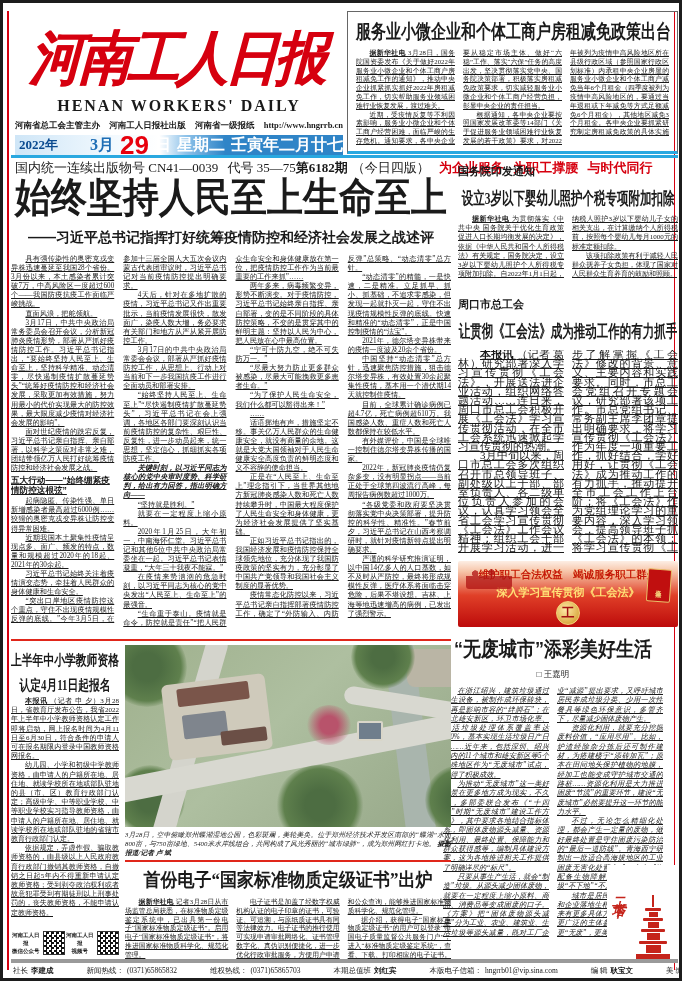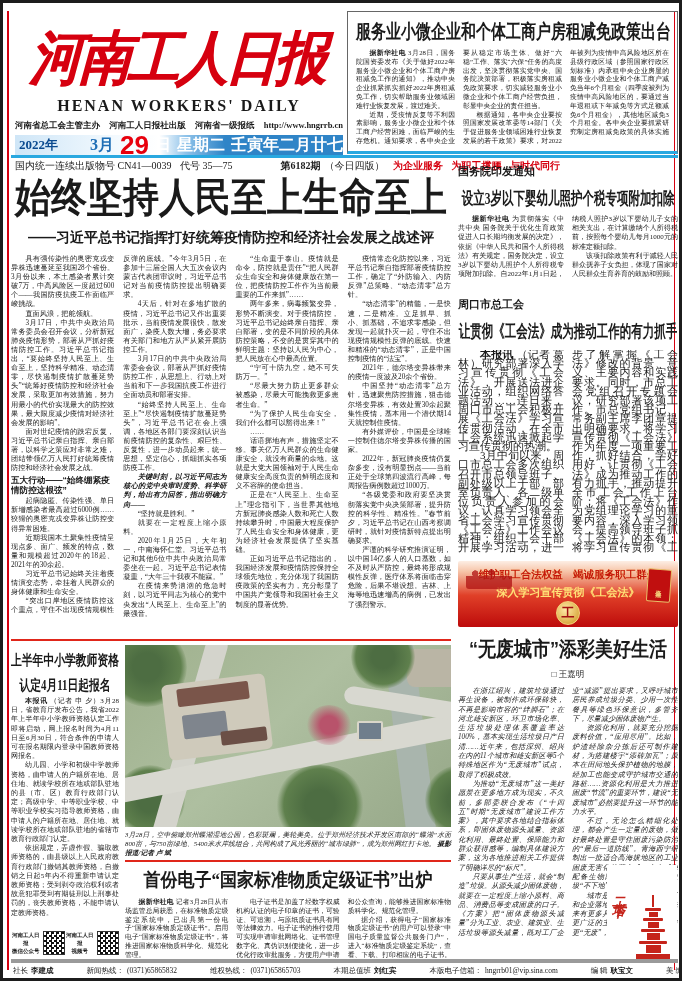--- a/index.html
+++ b/index.html
@@ -25,23 +25,23 @@
   .info { display:flex; justify-content:space-between; font-size:8.5px; font-weight:bold; margin-top:5px; }
   .datebar {
     margin-top:3px; height:20px; display:flex; align-items:center; gap:6px;
     background:linear-gradient(90deg,#cfe6f7 0%,#f2f9fe 30%,#ffffff 44%,#8fc3ea 52%,#2f84c7 64%,#2f84c7 100%);
     font-weight:bold; white-space:nowrap;
   }
   .db-year { color:#0a4a8f; font-size:13px; margin-left:4px; }
   .db-month { color:#1d6db5; font-size:16px; margin-left:26px; }
   .db-day { color:#e8000d; font-size:26px; line-height:20px; font-family:"Liberation Sans",sans-serif; font-weight:900; }
   .db-white { color:#fff; font-size:16px; }
-  .issueline { display:flex; justify-content:space-between; font-size:10px; margin-top:4px; white-space:nowrap;align-items:center; }
+  .issueline { display:flex; justify-content:space-between; font-size:13px; margin-top:4px; white-space:nowrap;align-items:center; }
   .issueline .red { color:#d6000f; font-weight:bold; margin-left:6px; }
-  .issueline b { margin-right:4px;margin-left:48px; }
+  .issueline b { margin-right:4px; }
 
   
   .topright {
     position:absolute; left:344px; top:8px; width:331px; height:143px;
     border:1px solid #666; border-bottom:3px solid #29a8e0; padding:5px 8px 3px;
   }
   .tr-head {
     font-family:"Liberation Sans","DejaVu Sans",sans-serif; font-weight:900;
     font-size:15px; text-align:center; transform:scaleY(1.3); transform-origin:center top;
     margin:3px 0 10px; white-space:nowrap;
@@ -58,21 +58,21 @@
   }
   .lead-sub {
     position:absolute; left:8px; top:226px; width:440px; text-align:center;
     font-weight:bold; font-size:14px; font-family:"Liberation Sans",sans-serif; white-space:nowrap;
   }
   .main-body {
     position:absolute; left:8px; top:252px; width:440px; height:378px;
     column-count:4; column-gap:9px; font-size:7.2px; line-height:9.1px;
     text-align:justify; overflow:hidden;
   }
-  .main-body p, .colbody p { text-indent:2em; }
+  .main-body p, .colbody p { text-indent:2em;text-decoration:underline; }
   p.subhead {
     font-family:"Liberation Sans",sans-serif; font-weight:900; font-size:8.6px;
     line-height:10px; text-indent:0; margin:2px 0; text-align:left;
   }
   p.ital { font-style:italic; font-weight:600; }
   .colbody b, .main-body b { font-weight:bold; }
 
   
   .gov { position:absolute; left:455px; top:161px; width:220px; }
   .kicker { font-size:11px; font-weight:bold; }
@@ -102,21 +102,21 @@
     color:#f3d27c; font-size:6px; font-weight:bold; writing-mode:vertical-rl; text-align:center; line-height:22px;
   }
   .figs { position:absolute; left:8px; top:6px; width:46px; height:22px;
     background:
       radial-gradient(circle at 20% 30%, #b01212 0 3px, transparent 3.5px),
       radial-gradient(circle at 55% 25%, #b01212 0 3px, transparent 3.5px),
       linear-gradient(180deg, transparent 40%, #b01212 41% 100%);
     border-radius:3px; opacity:.75;
   }
 
-  .essay { position:absolute; left:455px; top:632px; width:220px; }
+  .essay { position:absolute; left:440px; top:632px; width:220px; }
   .essay-head {
     font-family:"Liberation Sans","DejaVu Sans",sans-serif; font-weight:900; font-size:18px;
     text-align:center; white-space:nowrap; transform:scaleY(1.15); transform-origin:center top;
   }
   .essay-author { text-align:center; font-size:8.5px; margin:10px 0 6px; }
   .essay-body { column-count:2; column-gap:8px; font-size:7.2px; line-height:9.3px; font-style:italic; text-align:justify; height:268px; overflow:hidden; }
 
   .pagoda { position:absolute; left:604px; top:862px; width:70px; height:96px; background:#fff; display:flex; }
   .pagoda-label {
     writing-mode:vertical-rl; font-weight:900; font-style:italic; color:#c5241b;
@@ -263,20 +263,21 @@
       <p>“尽最大努力防止更多群众被感染，尽最大可能挽救更多患者生命。”</p>
       <p>“为了保护人民生命安全，我们什么都可以豁得出来！”</p>
       <p>……</p>
       <p>话语掷地有声，措施坚定不移。事关亿万人民群众的生命健康安全，就没有商量的余地。这就是大党大国领袖对于人民生命健康安全高度负责的鲜明态度和义不容辞的使命担当。</p>
       <p>正是在“人民至上、生命至上”理念指引下，当世界其他地方新冠肺炎感染人数和死亡人数持续攀升时，中国最大程度保护了人民生命安全和身体健康，更为经济社会发展提供了坚实基础。</p>
       <p>正如习近平总书记指出的，我国经济发展和疫情防控保持全球领先地位，充分体现了我国防疫政策的坚实有力，充分彰显了中国共产党领导和我国社会主义制度的显著优势。</p>
       <p>疫情常态化防控以来，习近平总书记亲自指挥部署疫情防控工作，确定了“外防输入、内防反弹”总策略、“动态清零”总方针。</p>
       <p>“动态清零”的精髓，一是快速，二是精准。立足抓早、抓小、抓基础，不追求零感染，但发现一起就扑灭一起，守住不出现疫情规模性反弹的底线。快速和精准的“动态清零”，正是中国控制疫情的“法宝”。</p>
       <p>2021年，德尔塔变异株带来的疫情一度波及20余个省份。</p>
       <p>中国坚持“动态清零”总方针，迅速聚焦防控措施，狙击德尔塔变异株，有效处置30余起聚集性疫情，基本用一个潜伏期14天就控制住疫情。</p>
+      <p>目前，全球累计确诊病例已超4.7亿，死亡病例超610万。我国感染人数、重症人数和死亡人数都保持在较低水平。</p>
       <p>有外媒评价，中国是全球唯一控制住德尔塔变异株传播的国家。</p>
       <p>2022年，新冠肺炎疫情仍复杂多变，没有明显拐点——当前正处于全球第四波流行高峰，每周报告病例数超过1000万。</p>
       <p>“各级党委和政府要坚决贯彻落实党中央决策部署，提升防控的科学性、精准性。”春节前夕，习近平总书记在山西考察调研时，就针对疫情新特点提出明确要求。</p>
       <p>严谨的科学研究推演证明，以中国14亿多人的人口基数，如不及时从严防控，最终将形成规模性反弹，医疗体系将面临击穿危险，后果不堪设想。吉林、上海等地迅速增高的病例，已发出了强烈警示。</p>
     </div>
 
   <div class="gov">
     <div class="kicker">国务院印发通知</div>
     <div class="gov-head">设立3岁以下婴幼儿照护个税专项附加扣除</div>
     <div class="gov-body colbody">

